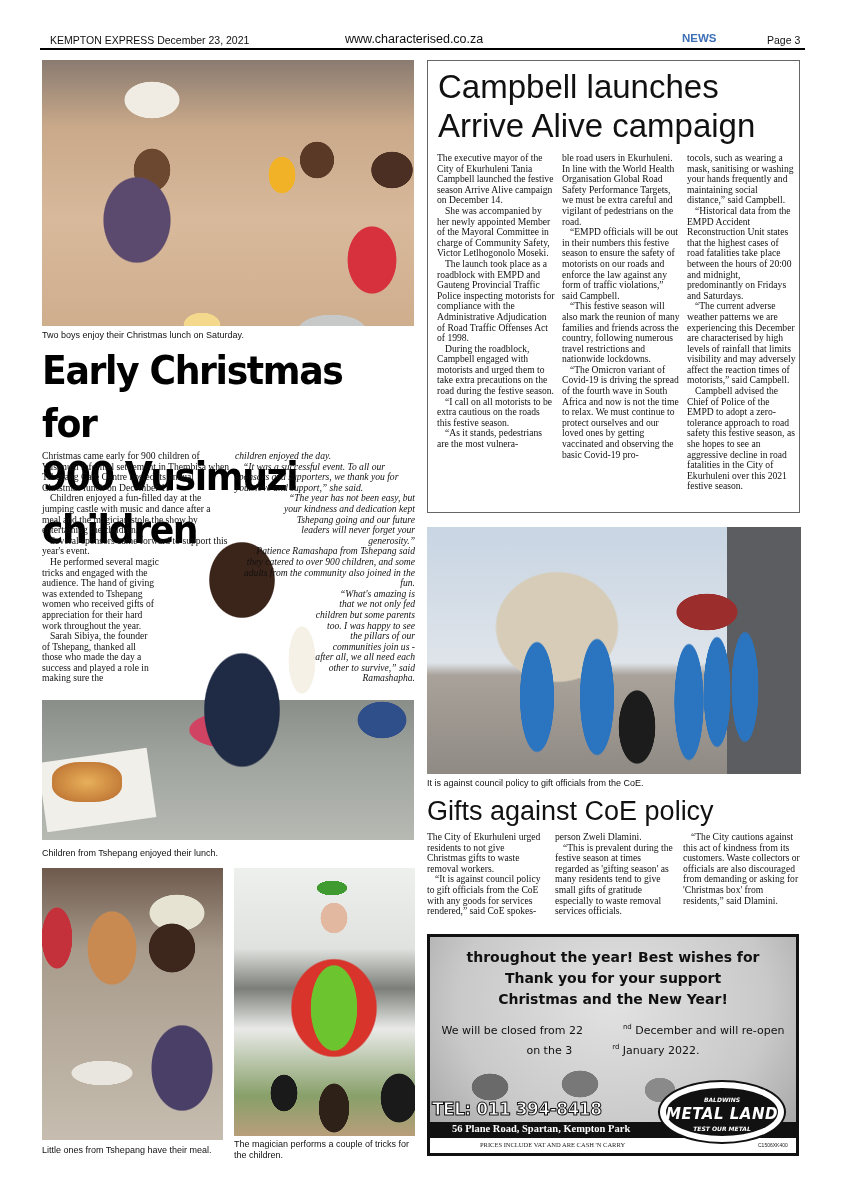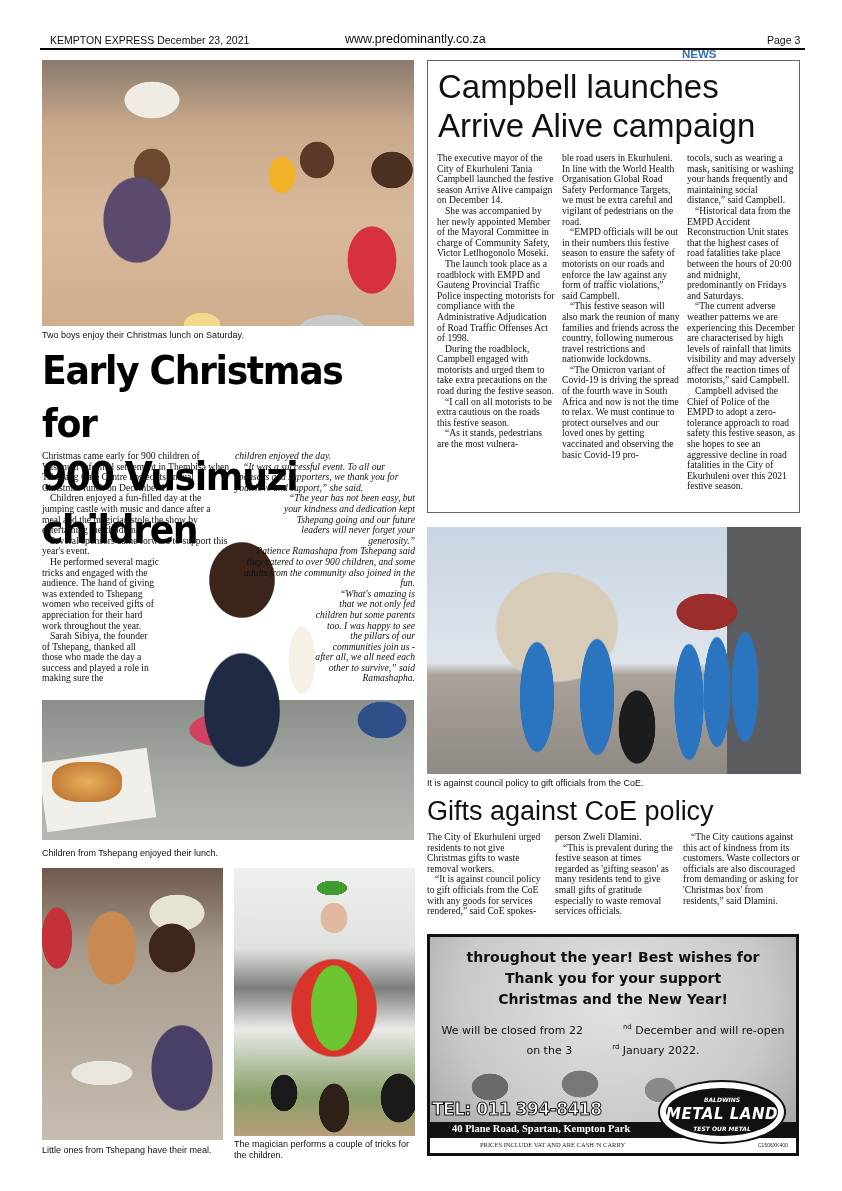--- a/index.html
+++ b/index.html
@@ -2,21 +2,21 @@
 <html><head>
 <meta charset="utf-8">
 <style>
   * { box-sizing: border-box; margin: 0; padding: 0; }
   html, body { width: 842px; height: 1191px; background: #ffffff; overflow: hidden; }
   body { position: relative; font-family: "Liberation Serif", serif; color: #111; }
 
   .header { position: absolute; left: 40px; top: 32px; width: 765px; height: 18px; border-bottom: 2px solid #000; font-family: "Liberation Sans", sans-serif; }
   .header .pub { position: absolute; left: 10px; top: 2px; font-size: 10.5px; }
   .header .url { position: absolute; left: 305px; top: 0px; font-size: 12.5px; }
-  .header .section { position: absolute; left: 642px; top: 16px; font-size: 11.5px; font-weight: bold; color: #3d6fb4; }
+  .header .section { position: absolute; left: 642px; top: 0; font-size: 11.5px; font-weight: bold; color: #3d6fb4; }
   .header .page { position: absolute; left: 727px; top: 2px; font-size: 10.5px; }
 
   .photo { position: absolute; overflow: hidden; }
   .caption { position: absolute; font-family: "Liberation Sans", sans-serif; font-size: 9px; line-height: 11px; color: #111; }
 
   
   #photo-boys { left: 42px; top: 60px; width: 372px; height: 266px;
     background:
       radial-gradient(ellipse 45px 30px at 110px 40px, #f0ece4 0 60%, transparent 62%),
       radial-gradient(ellipse 55px 70px at 95px 160px, #5b4a6e 0 60%, transparent 62%),
@@ -114,21 +114,21 @@
   .ad .logo .inner { position: absolute; left: 6px; top: 6px; width: 112px; height: 48px; border-radius: 50%; background: #111; }
   .ad .logo .brand-top { position: absolute; left: 0; top: 8px; width: 100%; text-align: center; font-family: "DejaVu Sans", sans-serif; font-style: italic; font-weight: bold; font-size: 6px; color: #fff; }
   .ad .logo .brand { position: absolute; left: 0; top: 17px; width: 100%; text-align: center; font-family: "DejaVu Sans", sans-serif; font-style: italic; font-weight: bold; font-size: 15px; color: #fff; letter-spacing: 0.5px; }
   .ad .logo .brand-bottom { position: absolute; left: 0; top: 37px; width: 100%; text-align: center; font-family: "DejaVu Sans", sans-serif; font-style: italic; font-weight: bold; font-size: 6px; color: #fff; }
 </style>
 </head>
 <body>
 
 <div class="header">
   <span class="pub">KEMPTON EXPRESS December 23, 2021</span>
-  <span class="url">www.predominantly.co.za</span>
+  <span class="url">www.characterised.co.za</span>
   <span class="section">NEWS</span>
   <span class="page">Page 3</span>
 </div>
 
 <div class="photo" id="photo-boys"></div>
 <div class="caption" style="left:42px; top:330px;">Two boys enjoy their Christmas lunch on Saturday.</div>
 
 <div class="early-headline">
   <div>Early Christmas for</div>
   <div>900 Vusimuzi children</div>
@@ -212,21 +212,21 @@
     <div>Thank you for your support</div>
     <div>Christmas and the New Year!</div>
   </div>
   <div class="sub">
     <div><span>We will be closed from 22</span><sup>nd</sup><span> December and will re-open</span></div>
     <div><span>on the 3</span><sup>rd</sup><span> January 2022.</span></div>
   </div>
   <div class="gifts"></div>
   <div class="tel">TEL: 011 394-8418</div>
   <div class="addr-bar"></div>
-  <div class="addr">40 Plane Road, Spartan, Kempton Park</div>
+  <div class="addr">56 Plane Road, Spartan, Kempton Park</div>
   <div class="prices-bar"></div>
   <div class="prices">PRICES INCLUDE VAT AND ARE CASH 'N CARRY</div>
   <div class="logo">
     <div class="inner">
       <div class="brand-top">BALDWINS</div>
       <div class="brand">METAL LAND</div>
       <div class="brand-bottom">TEST OUR METAL</div>
     </div>
   </div>
   <div class="code">C1506XK400</div>

